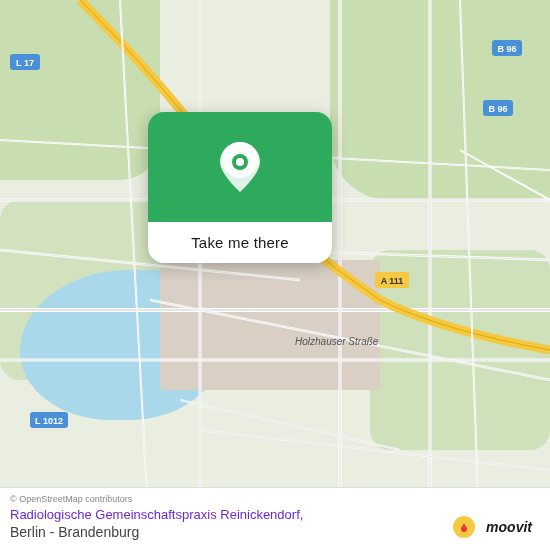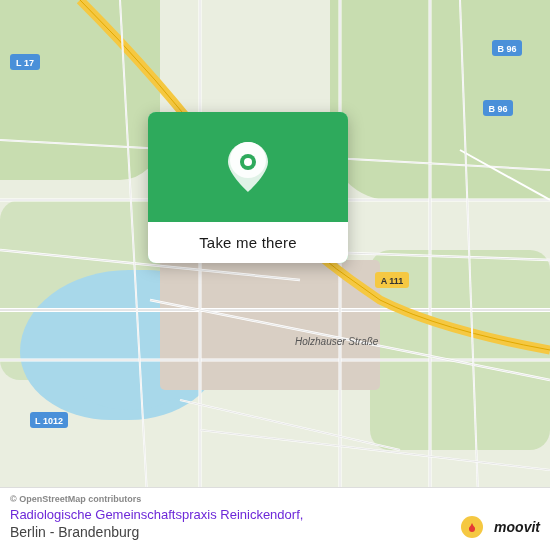--- a/index.html
+++ b/index.html
@@ -99,23 +99,23 @@
       height: 130px;
       background: #d9cfc4;
       border-radius: 5px;
     }
 
     
     .popup-card {
       position: absolute;
       left: 148px;
       top: 112px;
-      width: 200px;
+      width: 184px;
       background: #86efac;
-      border-radius: 8px;
+      border-radius: 16px;
       box-shadow: 0 4px 16px rgba(0,0,0,0.25);
       overflow: hidden;
       z-index: 10;
     }
 
     .popup-map-section {
       background: #2eaa5c;
       height: 110px;
       display: flex;
       align-items: center;
@@ -146,40 +146,39 @@
       background: white;
       padding: 6px 10px 10px;
       border-top: 1px solid #ddd;
       z-index: 10;
     }
 
     .attribution {
       font-size: 9px;
       color: #888;
       margin-bottom: 3px;
-      font-weight: bold;
     }
 
     .place-name {
       font-size: 13px;
       font-weight: 400;
       color: #6d28d9;
       line-height: 1.3;
     }
 
     .place-sub {
       font-size: 14px;
       color: #444;
     }
 
     
     .moovit-logo {
       position: absolute;
       bottom: 12px;
-      right: 10px;
+      right: 18px;
       display: flex;
       align-items: center;
       gap: 11px;
       z-index: 11;
     }
 
     .moovit-icon {
       width: 22px;
       height: 22px;
       background: #f5c842;

